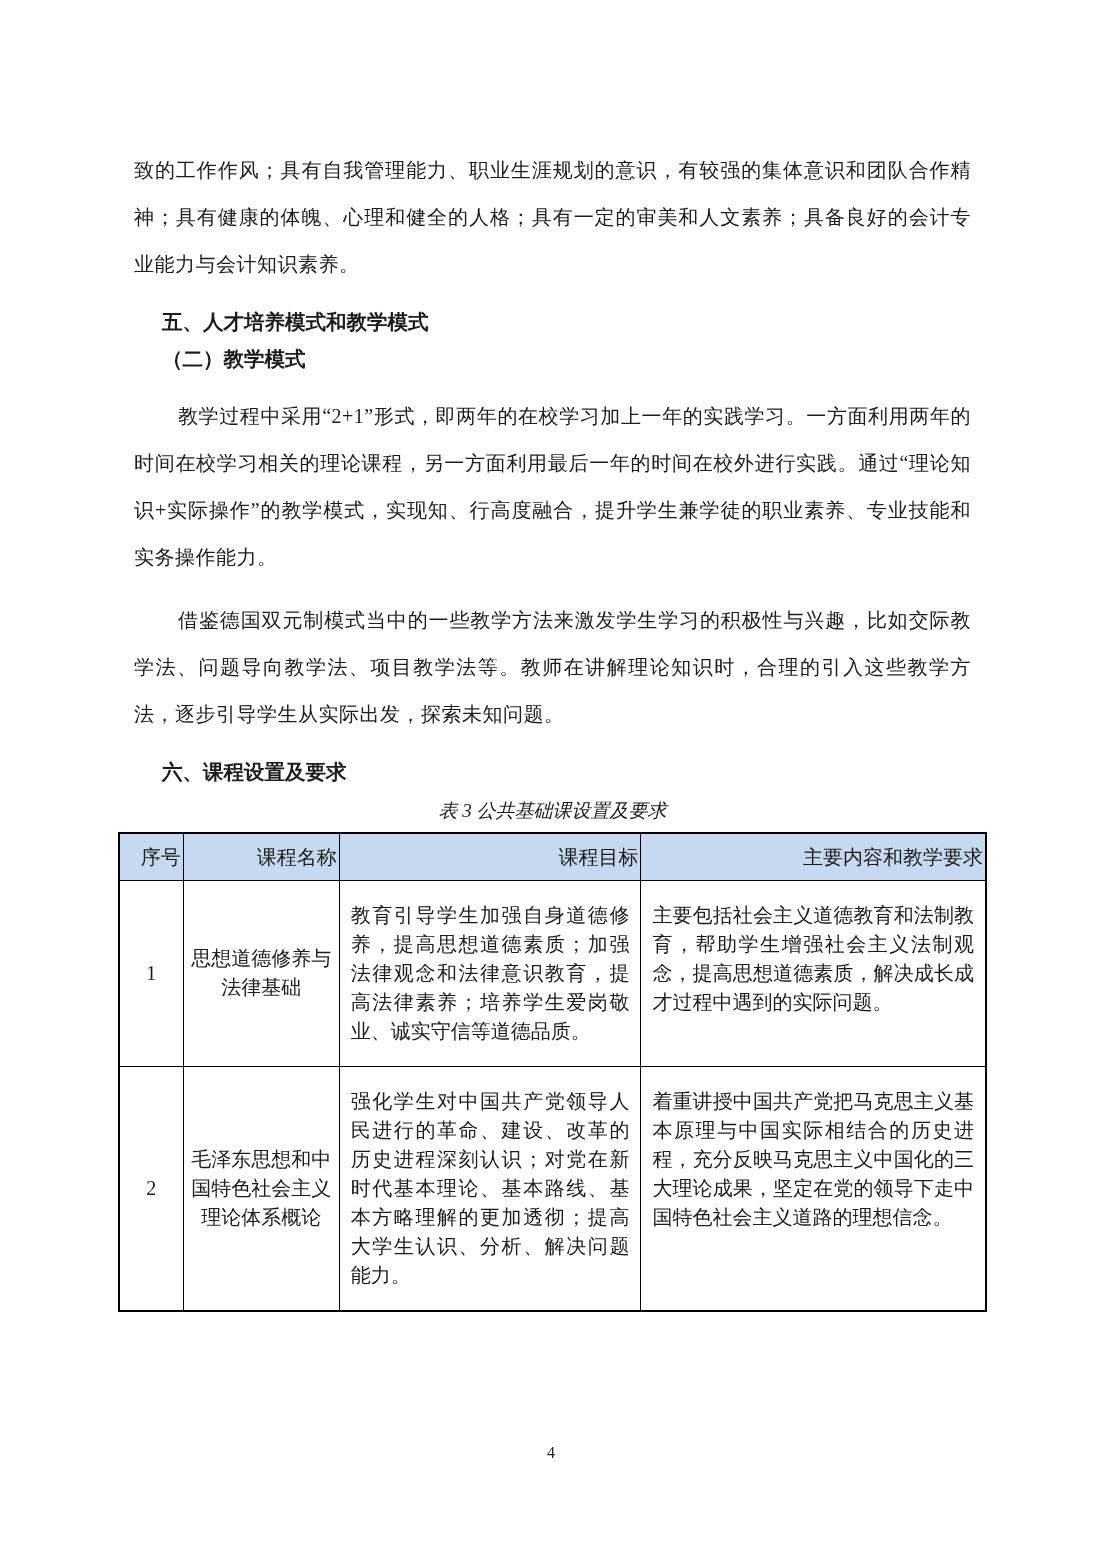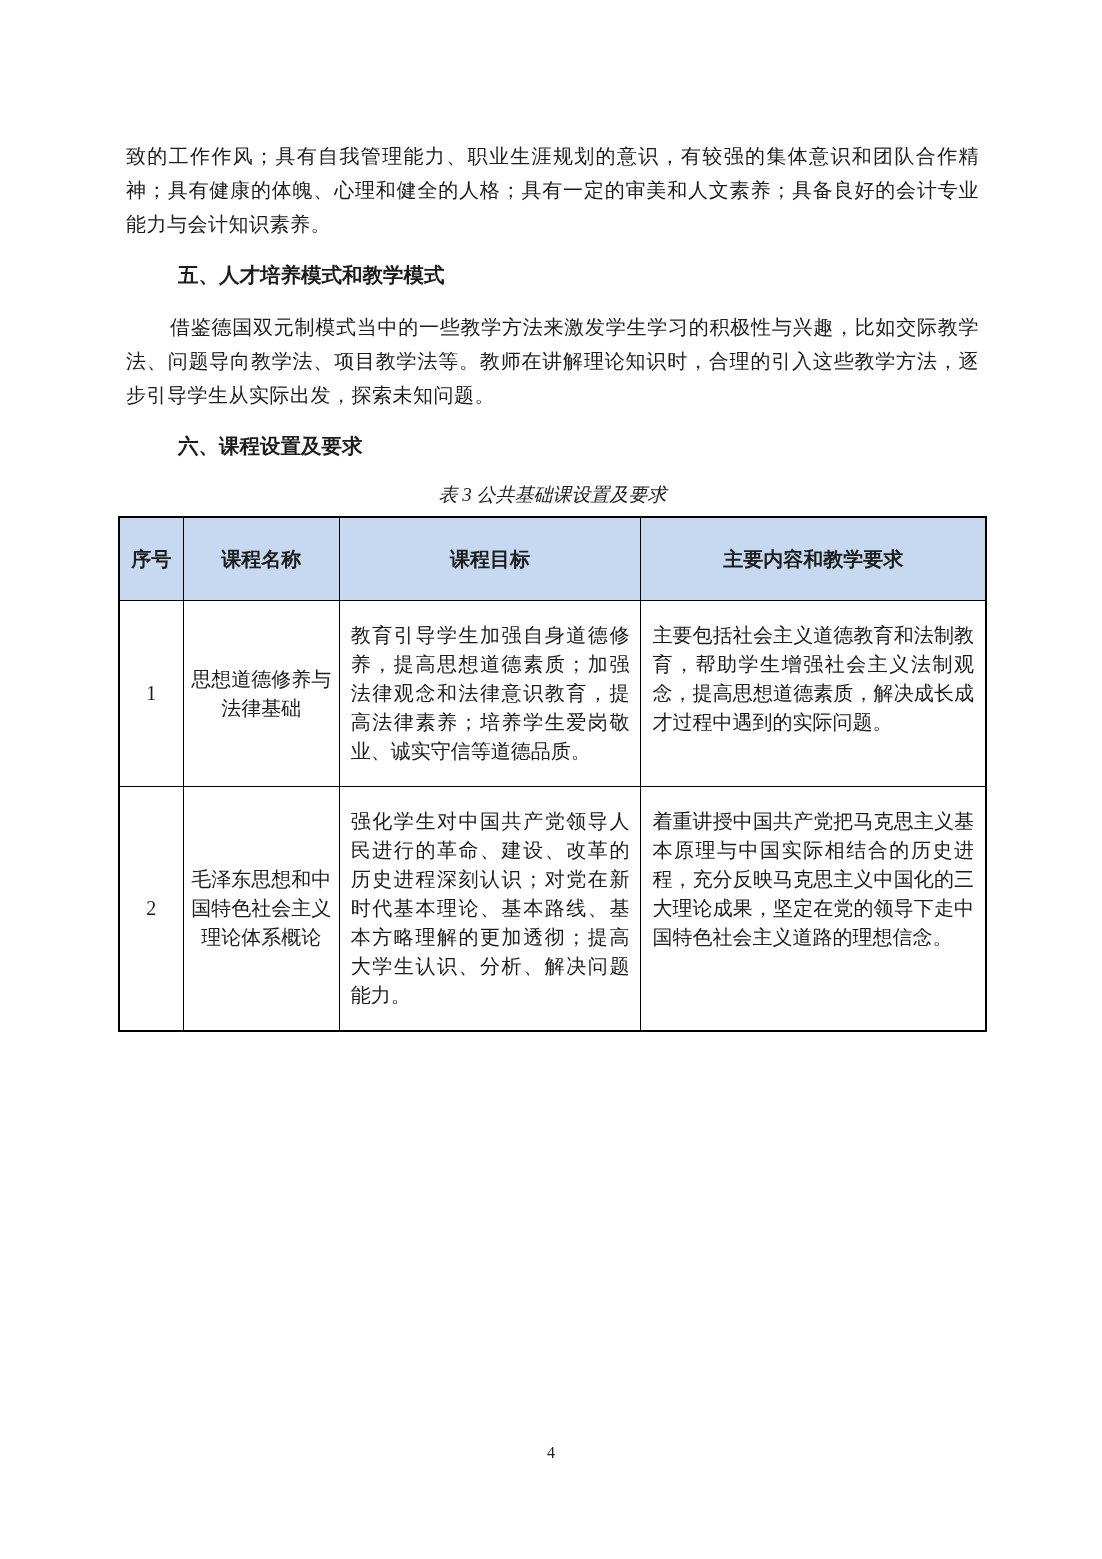--- a/index.html
+++ b/index.html
@@ -18,30 +18,30 @@
     font-family: "Liberation Serif", serif;
     overflow: hidden;
   }
   .content {
     position: absolute;
     left: 118px;
     top: 131px;
     width: 869px;
   }
   .body-par {
-    margin: 8px;
+    margin: 16px;
     font-size: 20px;
-    line-height: 34px;
+    line-height: 47px;
     text-align: justify;
     text-indent: 44px;
     letter-spacing: 0.5px;
   }
   .body-par.no-indent { text-indent: 0; }
   .sec-heading {
-    margin: 16px;
+    margin: 0;
     font-size: 20.5px;
     line-height: 36.6px;
     font-weight: bold;
     text-indent: 44px;
     font-family: "Liberation Serif", serif;
   }
   .table-caption {
     margin: 5px 0 6px 0;
     font-size: 19px;
     line-height: 30px;
@@ -53,24 +53,24 @@
     width: 100%;
     border-collapse: collapse;
     table-layout: fixed;
     border: 2px solid var(--border-col);
   }
   table.courses th, table.courses td {
     border: 1px solid var(--border-col);
   }
   table.courses th {
     background: var(--header-bg);
-    font-weight: bold;
+    font-weight: normal;
     font-size: 20px;
-    text-align: center;
-    padding: 29px 2px;
+    text-align: right;
+    padding: 11px 2px;
     line-height: 24px;
   }
   table.courses td {
     font-size: 20px;
     line-height: 29px;
     padding: 20px 11px;
     vertical-align: top;
     text-align: justify;
   }
   table.courses td.cell-center {
@@ -93,20 +93,22 @@
 </head>
 <body>
 
 <div class="page">
   <div class="content">
 
     <p class="body-par no-indent">致的工作作风；具有自我管理能力、职业生涯规划的意识，有较强的集体意识和团队合作精神；具有健康的体魄、心理和健全的人格；具有一定的审美和人文素养；具备良好的会计专业能力与会计知识素养。</p>
 
     <h3 class="sec-heading">五、人才培养模式和教学模式</h3>
 
+    <h4 class="sec-heading">（二）教学模式</h4>
+    <p class="body-par">教学过程中采用“2+1”形式，即两年的在校学习加上一年的实践学习。一方面利用两年的时间在校学习相关的理论课程，另一方面利用最后一年的时间在校外进行实践。通过“理论知识+实际操作”的教学模式，实现知、行高度融合，提升学生兼学徒的职业素养、专业技能和实务操作能力。</p>
     <p class="body-par">借鉴德国双元制模式当中的一些教学方法来激发学生学习的积极性与兴趣，比如交际教学法、问题导向教学法、项目教学法等。教师在讲解理论知识时，合理的引入这些教学方法，逐步引导学生从实际出发，探索未知问题。</p>
 
     <h3 class="sec-heading">六、课程设置及要求</h3>
 
     <p class="table-caption">表 3 公共基础课设置及要求</p>
 
     <table class="courses">
       <colgroup>
         <col style="width:7.4%">
         <col style="width:18%">

